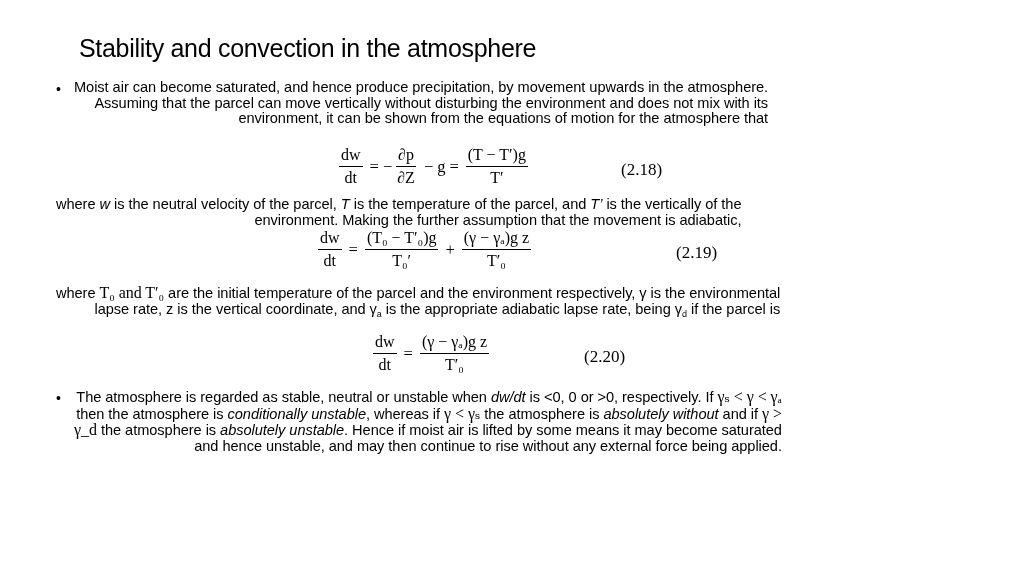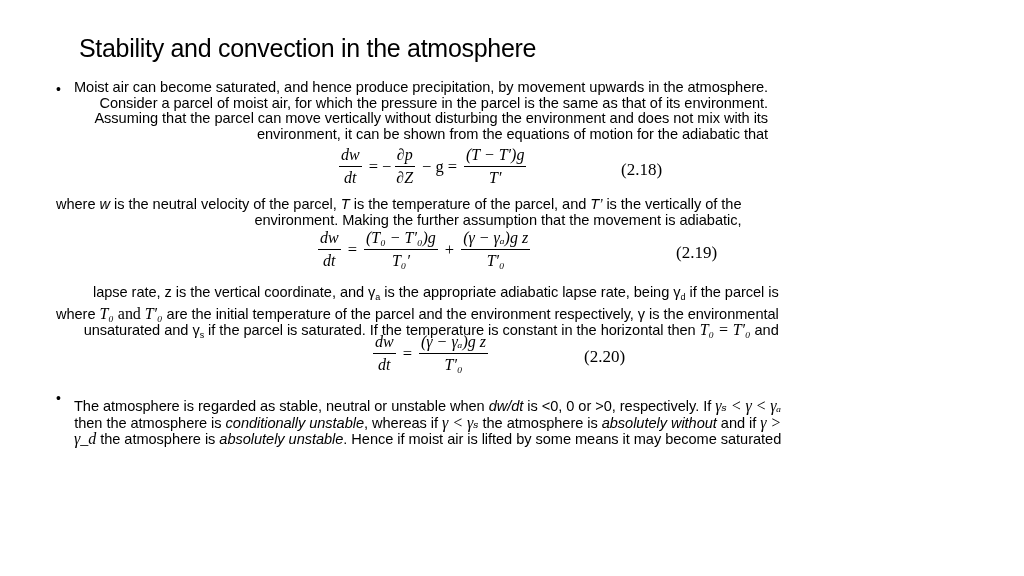--- a/index.html
+++ b/index.html
@@ -4,44 +4,43 @@
   <style>
     html, body { margin: 0; padding: 0; background: #ffffff; }
     body { width: 1024px; height: 576px; overflow: hidden; position: relative;
       font-family: "Liberation Sans", "DejaVu Sans", sans-serif; color: #000; }
     .title { position: absolute; left: 79px; top: 34px; font-size: 25px; letter-spacing: -0.3px;
       font-family: "Liberation Sans", sans-serif; white-space: nowrap; }
     .body-text { font-size: 14.6px; line-height: 15.6px; letter-spacing: -0.05px; }
     .para { position: absolute; white-space: nowrap; }
     .bullet { position: absolute; font-size: 14px; }
     .line { display: block; white-space: nowrap; text-align: right; }
-    .m { font-family: "Liberation Serif", "DejaVu Serif", serif; font-style: italic; font-size: 16px; }
+    .m { font-family: "Liberation Serif", "DejaVu Serif", serif; font-size: 16px; }
     .mr { font-family: "Liberation Serif", "DejaVu Serif", serif; font-size: 16px; }
     .eq { position: absolute; font-family: "Liberation Serif", "DejaVu Serif", serif; font-size: 16.5px; display: flex; align-items: center; }
     .frac { display: inline-flex; flex-direction: column; align-items: center; margin: 0 3px; }
     .frac .num { padding: 0 2px 2px 2px; border-bottom: 1px solid #000; white-space: nowrap; }
     .frac .den { padding: 2px 2px 0 2px; white-space: nowrap; }
     .op { margin: 0 4px; }
     .eqnum { position: absolute; font-family: "Liberation Serif", "DejaVu Serif", serif; font-size: 17px; }
     i.it { font-style: italic; }
     .sub-small { font-size: 9px; vertical-align: -3px; }
   </style>
 </head>
 <body>
 
 <div>
 
   <div class="title">Stability and convection in the atmosphere</div>
 
   <span class="bullet" style="left:56px; top:81px;">•</span>
   <div class="para body-text" style="left:74px; top:80px;">
     <span class="line">Moist air can become saturated, and hence produce precipitation, by movement upwards in the atmosphere.</span>
-    <span class="line">Consider a parcel of moist air, for which the pressure in the parcel is the same as that of its environment.</span>
     <span class="line">Assuming that the parcel can move vertically without disturbing the environment and does not mix with its</span>
-    <span class="line">environment, it can be shown from the equations of motion for the adiabatic that</span>
+    <span class="line">environment, it can be shown from the equations of motion for the atmosphere that</span>
   </div>
 
   <div class="eq" style="left:336px; top:146px;">
     <span class="frac">
       <span class="num m">dw</span>
       <span class="den m">dt</span>
     </span>
     <span class="op">=</span>
     <span>−</span>
     <span class="frac">
@@ -75,38 +74,38 @@
     </span>
     <span class="op">+</span>
     <span class="frac">
       <span class="num m">(γ − γₐ)g z</span>
       <span class="den m">T′₀</span>
     </span>
   </div>
   <div class="eqnum" style="left:640px; top:243px;margin-left:36px;">(2.19)</div>
 
   <div class="para body-text" style="left:56px; top:285px;">
+    <span class="line"><span>where </span><span class="m">T₀</span><span class="mr"> and </span><span class="m">T′₀</span><span> are the initial temperature of the parcel and the environment respectively, γ is the environmental</span></span>
     <span class="line"><span>lapse rate, z is the vertical coordinate, and γ</span><span class="sub-small">a</span><span> is the appropriate adiabatic lapse rate, being γ</span><span class="sub-small">d</span><span> if the parcel is</span></span>
-    <span class="line"><span>where </span><span class="m">T₀</span><span class="mr"> and </span><span class="m">T′₀</span><span> are the initial temperature of the parcel and the environment respectively, γ is the environmental</span></span>
-    <span class="line"><span>unsaturated and γ</span><span class="sub-small">s</span><span> if the parcel is saturated. If the temperature is constant in the horizontal then </span><span class="m">T₀ = T′₀</span><span> and</span></span>
   </div>
 
   <div class="eq" style="left:370px; top:333px;">
     <span class="frac">
       <span class="num m">dw</span>
       <span class="den m">dt</span>
     </span>
     <span class="op">=</span>
     <span class="frac">
       <span class="num m">(γ − γₐ)g z</span>
       <span class="den m">T′₀</span>
     </span>
   </div>
   <div class="eqnum" style="left:584px; top:347px;">(2.20)</div>
 
   <span class="bullet" style="left:56px; top:390px;">•</span>
-  <div class="para body-text" style="left:74px; top:389px;margin-top:9px;">
+  <div class="para body-text" style="left:74px; top:389px;">
     <span class="line"><span>The atmosphere is regarded as stable, neutral or unstable when </span><i class="it">dw/dt</i><span> is &lt;0, 0 or &gt;0, respectively. If </span><span class="m">γₛ &lt; γ &lt; γₐ</span></span>
     <span class="line"><span>then the atmosphere is </span><i class="it">conditionally unstable</i><span>, whereas if </span><span class="m">γ &lt; γₛ</span><span> the atmosphere is </span><i class="it">absolutely without</i><span> and if </span><span class="m">γ &gt;</span></span>
     <span class="line"><span class="m">γ_d</span><span> the atmosphere is </span><i class="it">absolutely unstable</i><span>. Hence if moist air is lifted by some means it may become saturated</span></span>
+    <span class="line">and hence unstable, and may then continue to rise without any external force being applied.</span>
   </div>
 
 </div>
 
 </body></html>

